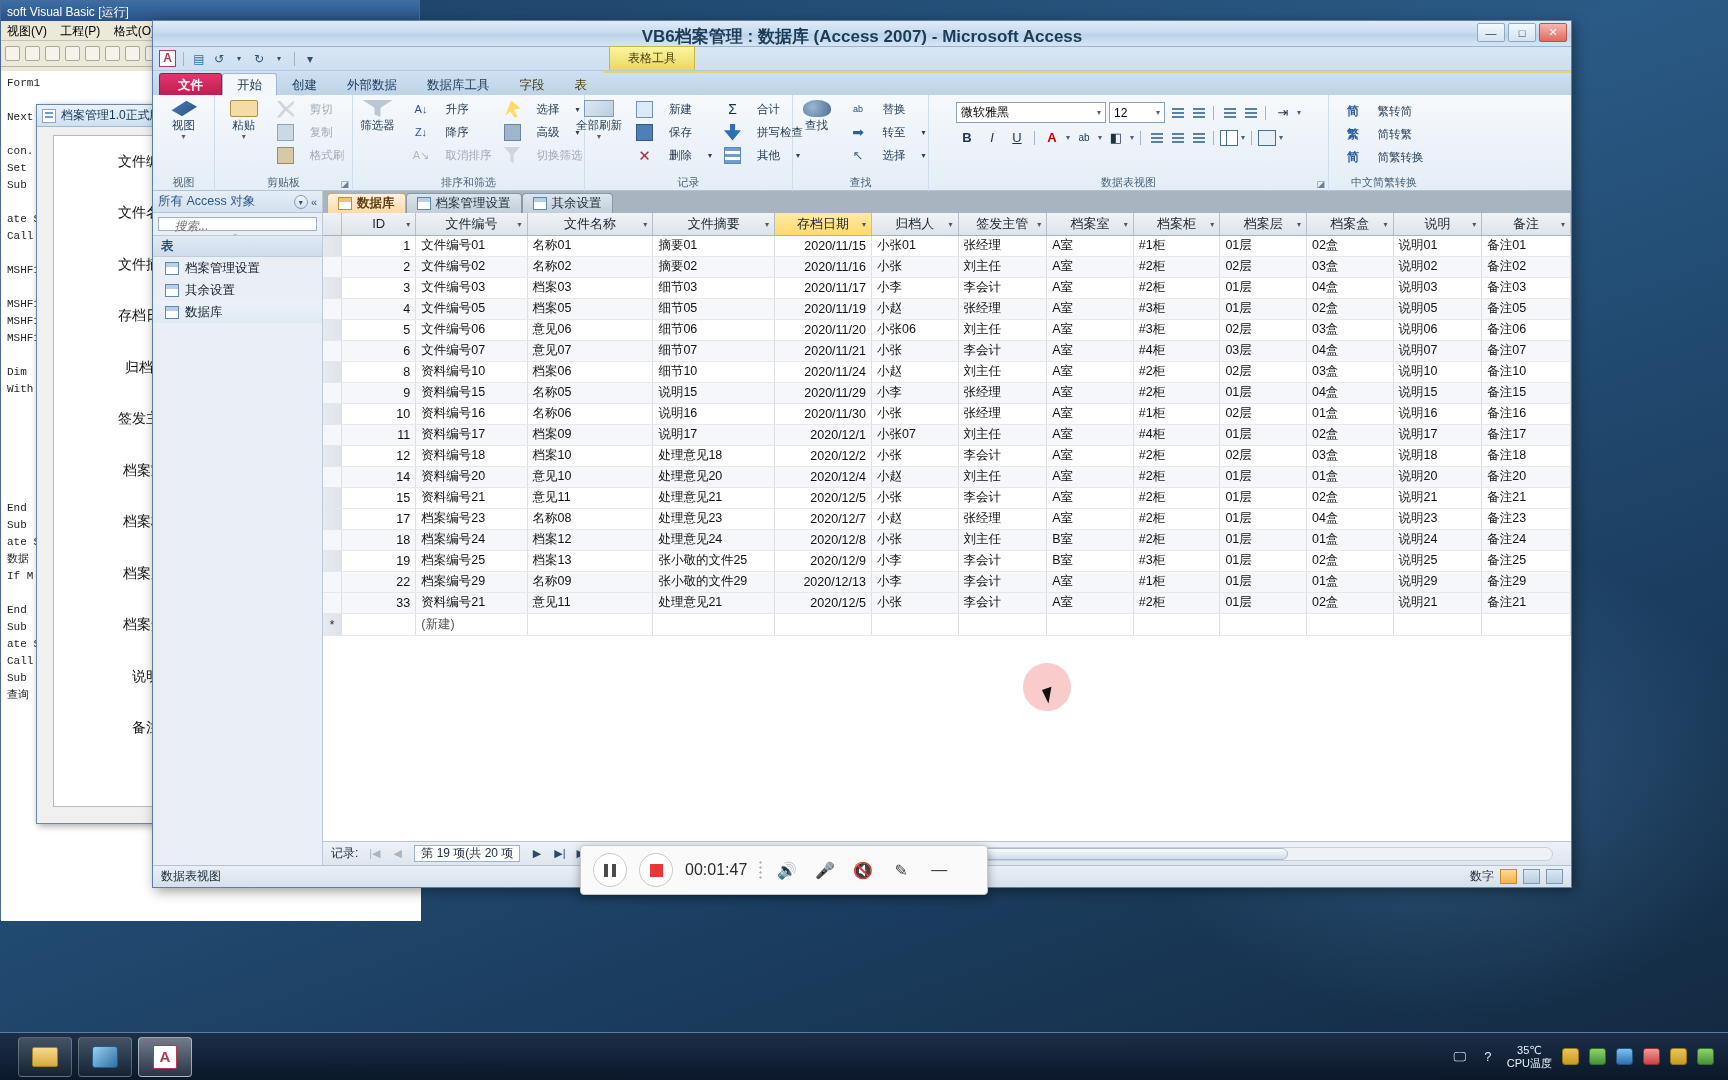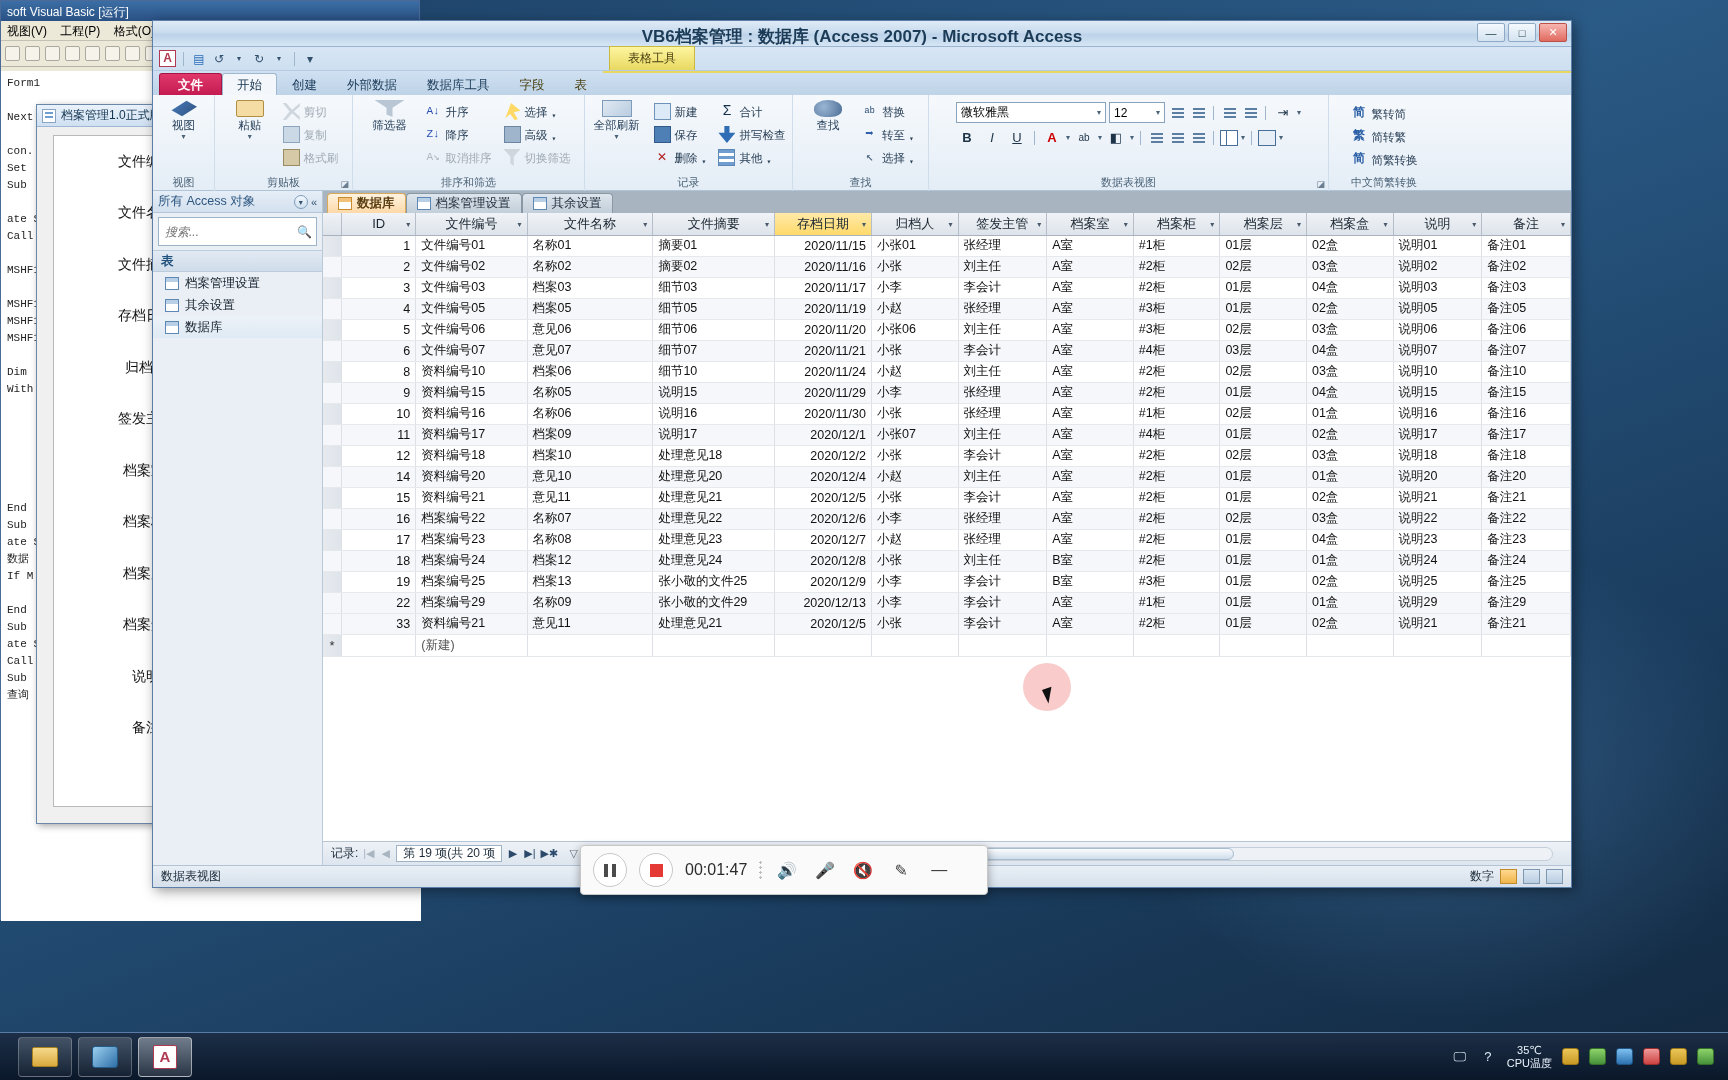--- a/index.html
+++ b/index.html
@@ -92,22 +92,22 @@
   .ribbon { height:96px; background:linear-gradient(to bottom,#f6f9fc,#e4edf6);
     border-bottom:1px solid #b0c4d8; display:flex; }
   .rgroup { position:relative; display:flex; flex-direction:column; align-items:center;
     padding:3px 6px 0; border-right:1px solid #cfdcea; height:96px;}
   .rgroup-body{ display:flex; gap:4px; height:72px;}
   .rgroup-label{ position:absolute; bottom:1px; left:0; right:0; text-align:center; font-size:11px; color:#4b6378;}
   .bigbtn { width:50px; display:flex; flex-direction:column; align-items:center; justify-content:flex-start;
     padding-top:2px; font-size:11.5px; color:#27405a; }
   .bigbtn .lbl{ margin-top:2px; text-align:center; line-height:13px;}
   .smallcol{ display:flex; flex-direction:column; gap:1px; justify-content:flex-start; }
-  .smallbtn{ display:flex; align-items:flex-end; gap:4px; font-size:11.5px; color:#2a4057;
-    height:22px; padding:0 4px; white-space:nowrap;font-family:Liberation Mono, monospace;}
+  .smallbtn{ display:flex; align-items:center; gap:16px; font-size:11.5px; color:#2a4057;
+    height:22px; padding:0 4px; white-space:nowrap;}
   .smallbtn.dim{ color:#a0aab3; }
   .ico { width:17px; height:17px; display:inline-block; position:relative; flex:0 0 17px;}
 
   
   .ic-view{background:linear-gradient(135deg,#4a7fc1,#2d4e7a);clip-path:polygon(10% 60%,60% 5%,95% 40%,45% 95%);}
   .ic-clip{background:#f4dca4;border:1px solid #b08f42;border-radius:2px;}
   .ic-scissors{background:#cfd6dd;clip-path:polygon(0 0,40% 50%,0 100%,20% 100%,55% 60%,100% 100%,100% 80%,65% 50%,100% 20%,100% 0,55% 40%,20% 0);}
   .ic-copy{background:#cbd8e6;border:1px solid #8ca4bd;}
   .ic-brush{background:#d6c9a8;border:1px solid #9b8b63;}
   .ic-filter{background:#b9c6d4;clip-path:polygon(0 0,100% 0,60% 45%,60% 100%,40% 85%,40% 45%);}
@@ -149,22 +149,22 @@
 
   
   .work { flex:1; display:flex; background:#fff; min-height:0; }
   .navpane { width:170px; background:#eaeff5; border-right:1px solid #b9c9d8; display:flex; flex-direction:column;}
   .nav-head { height:22px; background:linear-gradient(to bottom,#e6eef7,#d3e0ee);
     border-bottom:1px solid #b4c6d8; display:flex; align-items:center; padding:0 5px;
     font-size:12.5px; color:#2d5780; justify-content:space-between;}
   .nav-head .grp { display:flex; gap:3px; align-items:center;}
   .circ { width:14px;height:14px;border-radius:50%;border:1px solid #7e9cbb;
     background:linear-gradient(to bottom,#f2f7fc,#cfe0ef); font-size:8px; text-align:center; line-height:13px; color:#33516e;}
-  .nav-search { margin:4px 5px; height:29px; border:1px solid #9db3c8; background:#fff;
-    display:flex; align-items:center; padding:0 4px; justify-content:space-between; }
+  .nav-search { margin:4px 5px; height:14px; border:1px solid #9db3c8; background:#fff;
+    display:flex; align-items:center; padding:0 4px; justify-content:space-between;flex-direction:column; }
   .nav-search input{ border:none; outline:none; width:130px; font-size:12px; color:#8b8b8b; font-style:italic;
     font-family:"Liberation Sans",sans-serif; background:transparent;}
   .nav-sec { height:22px; background:linear-gradient(to bottom,#e2eaf3,#cfdcea); border-top:1px solid #bcccdb;
     border-bottom:1px solid #bcccdb; display:flex; align-items:center; padding:0 8px; gap:4px;
     font-size:12.5px; color:#21527e; font-weight:bold;}
   .nav-item { height:22px; display:flex; align-items:center; gap:6px; padding:0 8px 0 12px; font-size:12.5px; color:#14202c;}
   .nav-item.sel { background:linear-gradient(to bottom,#ecf2f8,#dfeaf4); }
   .tbl-ico { width:14px; height:13px; border:1px solid #5d87b4; flex:0 0 14px;
     background:linear-gradient(to bottom,#b9cfe6 0 4px,#fff 4px 100%);}
 
@@ -194,21 +194,21 @@
   td.sel-col { width:18px; border-right:1px solid #b6bfc9; background:linear-gradient(to right,#e6eaef,#dfe4ea); padding:0;}
   th.sel-col { width:18px; background:linear-gradient(to bottom,#eef1f5,#dde3ea);}
   tr.selected td { background:#bcd9f0 !important; }
   tr.selected td.sel-col { background:#f5c96a !important; }
   td.cell-focus { outline:2px solid #e0a33c; outline-offset:-2px; background:#ffffff !important; }
   tr.newrow td { color:#555; }
   tr.newrow td.sel-col { text-align:center; color:#333; font-size:13px; line-height:21px;}
 
   
   .recnav { height:24px; background:linear-gradient(to bottom,#eef2f7,#dde5ee); border-top:1px solid #b6c5d4;
-    display:flex; align-items:center; padding:0 8px; gap:4px; font-size:12px; color:#1c2b3a;}
+    display:flex; align-items:center; padding:0 8px; gap:10px; font-size:12px; color:#1c2b3a;}
   .navbtn { width:13px; text-align:center; color:#2b4a6b; font-size:11px; }
   .navbtn.dim { color:#a9b6c2; }
   .recbox { border:1px solid #9fb3c6; background:#fff; height:17px; padding:0 6px; line-height:15px; font-size:12px;}
   .filterstat { display:flex; align-items:center; gap:4px; color:#6a7582; margin-left:12px; font-size:12px;}
   .hscroll { flex:1; height:14px; background:#eef2f6; border:1px solid #c3ced9; border-radius:7px;
     margin:0 10px; position:relative; }
   .hscroll .thumb { position:absolute; left:0; top:0; height:12px; width:560px;
     background:linear-gradient(to bottom,#fafcfe,#cfdceb); border:1px solid #a8bccd; border-radius:6px;}
   .statusbar { height:22px; background:linear-gradient(to bottom,#e9eff6,#d6e0ea); border-top:1px solid #b3c3d3;
     display:flex; align-items:center; padding:0 8px; font-size:12px; color:#1b2a39; justify-content:space-between;}
@@ -950,36 +950,20 @@
                   <td class="num">2020/12/5</td>
                   <td>小张</td>
                   <td>李会计</td>
                   <td>A室</td>
                   <td>#2柜</td>
                   <td>01层</td>
                   <td>02盒</td>
                   <td>说明21</td>
                   <td>备注21</td>
                 </tr>
-                <tr class="row-alt">
-                  <td class="sel-col"></td>
-                  <td class="num">16</td>
-                  <td>档案编号22</td>
-                  <td>名称07</td>
-                  <td>处理意见22</td>
-                  <td class="num">2020/12/6</td>
-                  <td>小李</td>
-                  <td>张经理</td>
-                  <td>A室</td>
-                  <td>#2柜</td>
-                  <td>02层</td>
-                  <td>03盒</td>
-                  <td>说明22</td>
-                  <td>备注22</td>
-                </tr>
                 <tr class="">
                   <td class="sel-col"></td>
                   <td class="num">17</td>
                   <td>档案编号23</td>
                   <td>名称08</td>
                   <td>处理意见23</td>
                   <td class="num">2020/12/7</td>
                   <td>小赵</td>
                   <td>张经理</td>
                   <td>A室</td>

